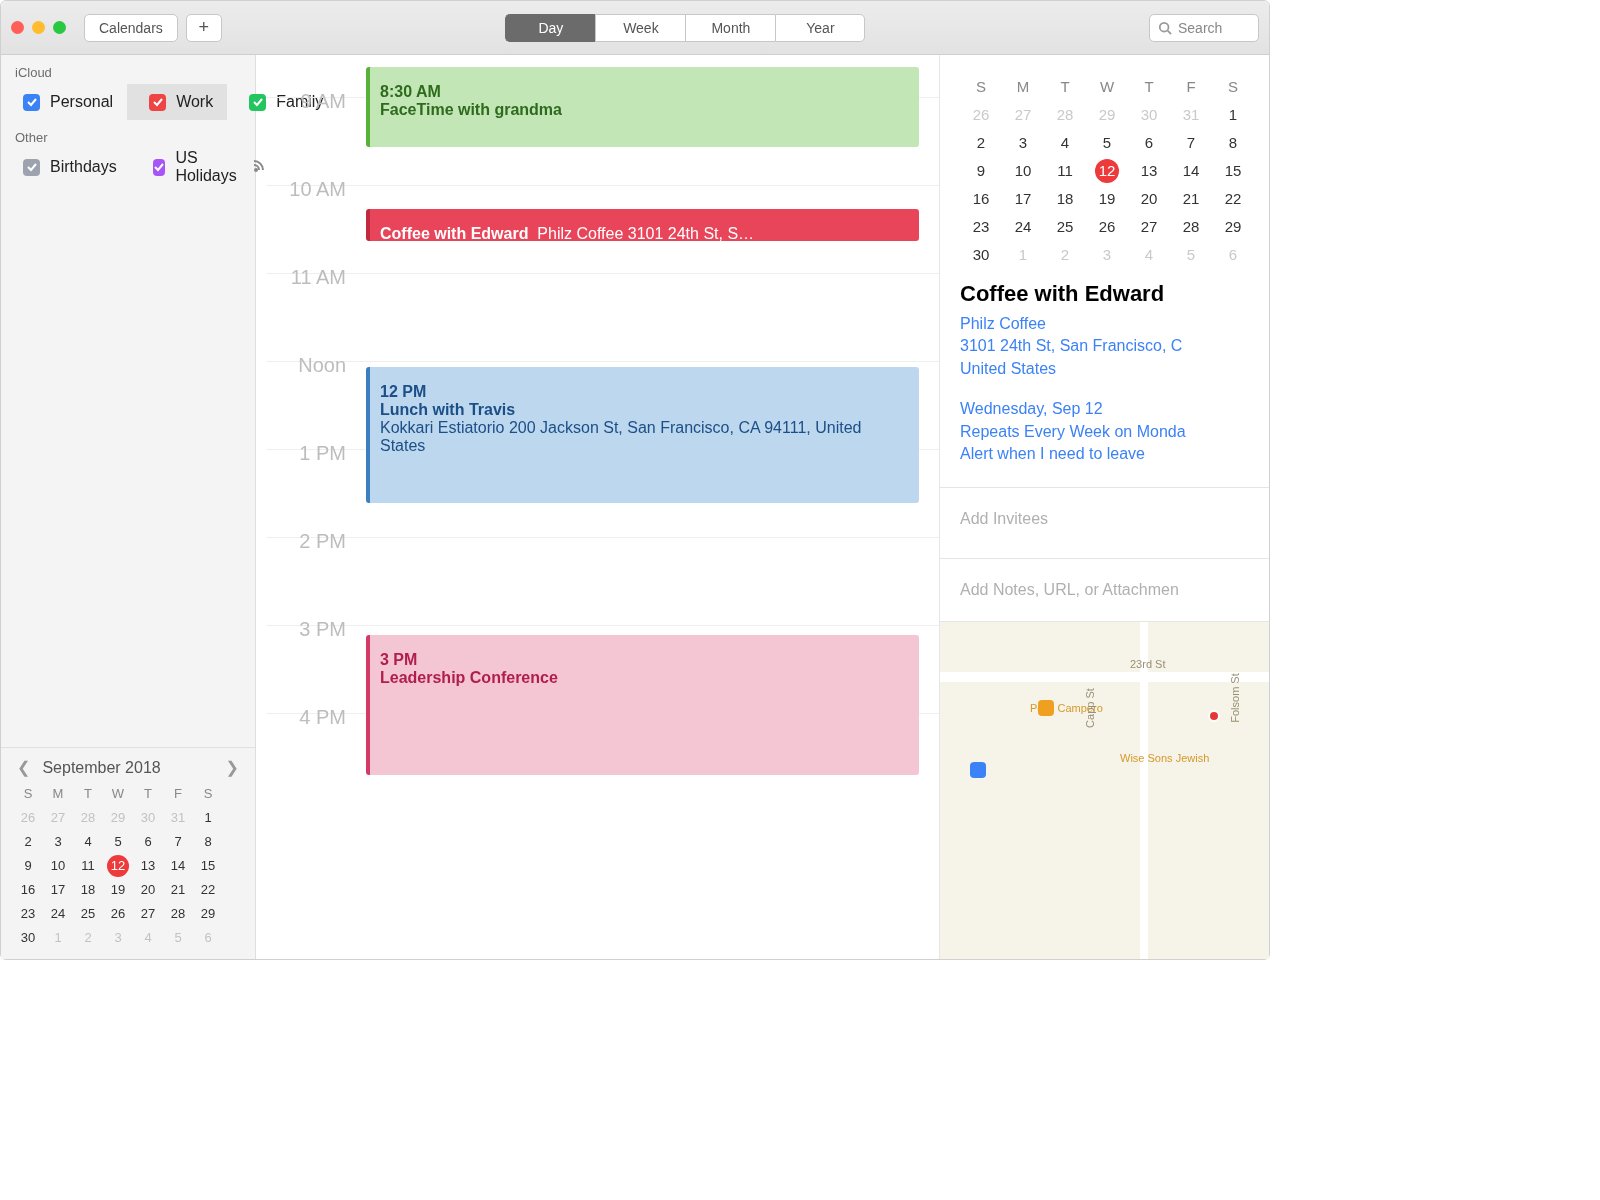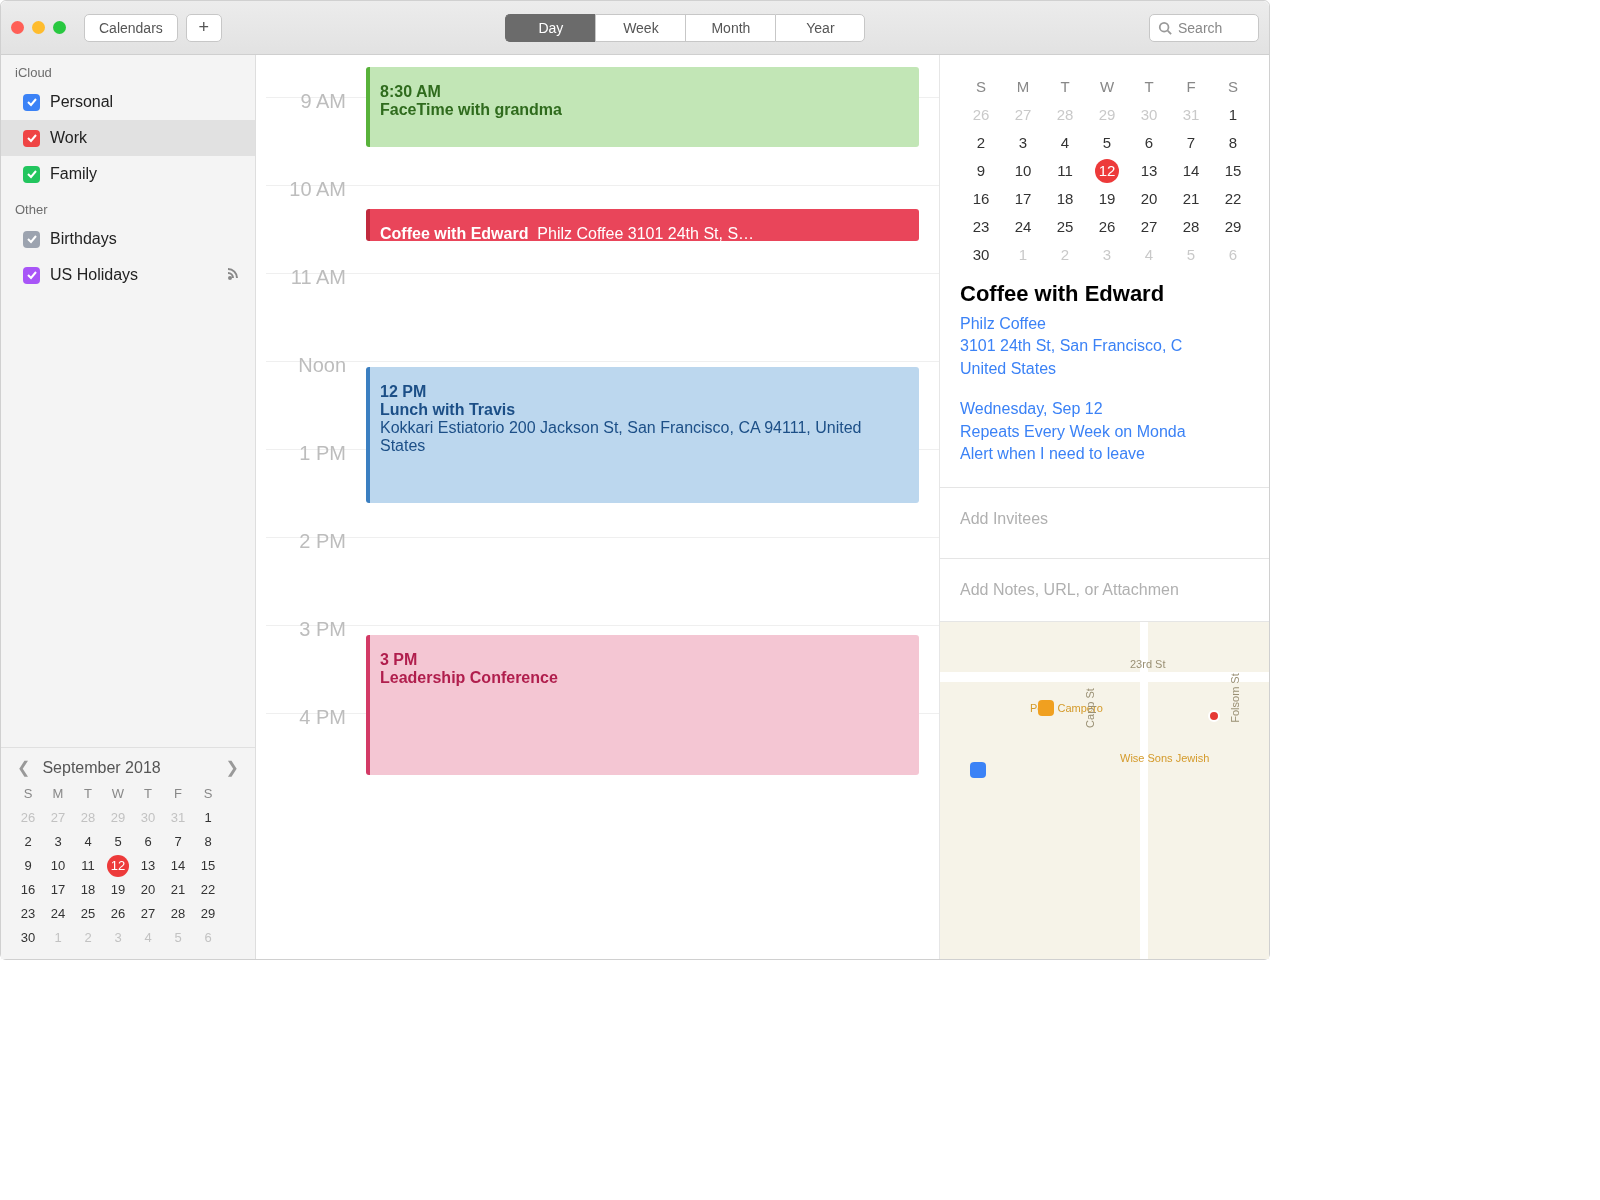--- a/index.html
+++ b/index.html
@@ -14,21 +14,21 @@
 .seg .tb-btn { border-radius: 0; border-right-width: 0; min-width: 90px; justify-content: center; }
 .seg .tb-btn:first-child { border-radius: 5px 0 0 5px; }
 .seg .tb-btn:last-child { border-radius: 0 5px 5px 0; border-right-width: 1px; }
 .seg .active { background: #6b6b6b; color: #fff; border-color: #6b6b6b; }
 .search { display: flex; align-items: center; gap: 6px; min-width: 110px; background: #fff; border: 1px solid #c7c7c7; border-radius: 5px; height: 28px; padding: 0 8px; color: #888; font-size: 14px; }
 .search svg { width: 14px; height: 14px; }
 
 .body { flex: 1; display: flex; overflow: hidden; }
 .sidebar { width: 255px; background: #f4f4f4; border-right: 1px solid #dedede; display: flex; flex-direction: column; }
 .sb-group { font-size: 13px; color: #6d6d6d; padding: 10px 14px 4px; }
-.sb-list { display: flex; flex-direction: column; }
+.sb-list { display: flex; flex-direction: row; }
 .sb-item { display: flex; align-items: center; gap: 10px; height: 36px; padding: 0 14px 0 22px; font-size: 16px; color: #222; }
 .sb-item.sel { background: #e1e1e1; }
 .chk { width: 17px; height: 17px; border-radius: 4px; display: inline-flex; align-items: center; justify-content: center; }
 .chk svg { width: 12px; height: 12px; }
 .rss { margin-left: auto; color: #888; }
 
 .sb-mini { margin-top: auto; border-top: 1px solid #e0e0e0; padding: 10px 12px; }
 .mini-head { display: flex; align-items: center; gap: 8px; color: #555; font-size: 16px; margin-bottom: 6px; }
 .mini-head .nav { color: #999; padding: 0 4px; }
 .mini-grid { display: grid; grid-template-columns: repeat(7, 30px); row-gap: 2px; font-size: 13px; }

